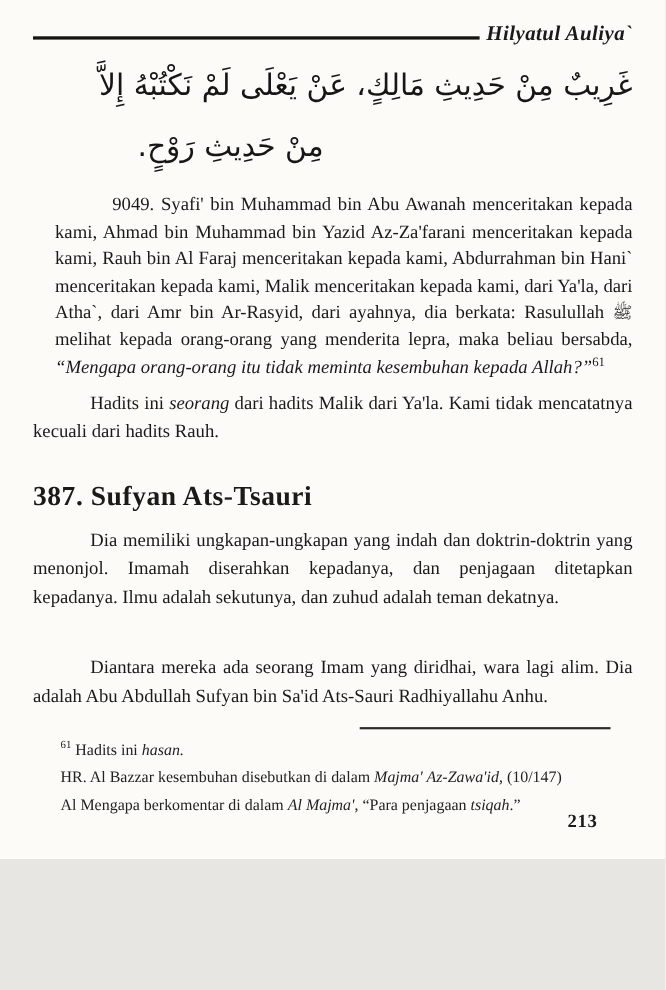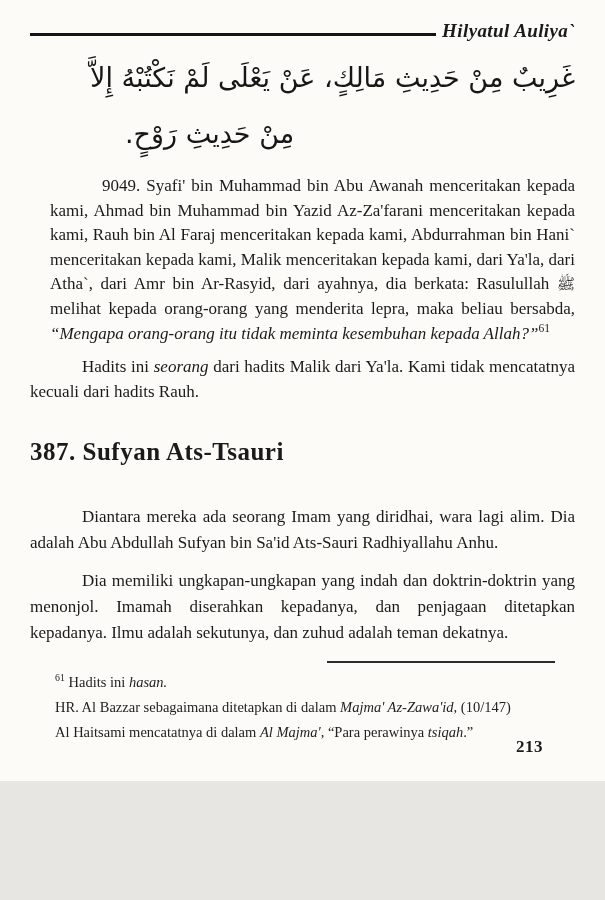--- a/index.html
+++ b/index.html
@@ -49,27 +49,27 @@
     <div class="ar-l1">غَرِيبٌ مِنْ حَدِيثِ مَالِكٍ، عَنْ يَعْلَى لَمْ نَكْتُبْهُ إِلاَّ</div>
     <div class="ar-l2">مِنْ حَدِيثِ رَوْحٍ.</div>
   </div>
 
   <p class="body p1"><span>9049. Syafi' bin Muhammad bin Abu Awanah menceritakan kepada kami, Ahmad bin Muhammad bin Yazid Az-Za'farani menceritakan kepada kami, Rauh bin Al Faraj menceritakan kepada kami, Abdurrahman bin Hani` menceritakan kepada kami, Malik menceritakan kepada kami, dari Ya'la, dari Atha`, dari Amr bin Ar-Rasyid, dari ayahnya, dia berkata: Rasulullah </span><span class="saw">ﷺ</span><span> melihat kepada orang-orang yang menderita lepra, maka beliau bersabda, </span><span class="it">“Mengapa orang-orang itu tidak meminta kesembuhan kepada Allah?”</span><sup>61</sup></p>
 
   <p class="body p2"><span>Hadits ini </span><span class="it">seorang</span><span> dari hadits Malik dari Ya'la. Kami tidak mencatatnya kecuali dari hadits Rauh.</span></p>
 
   <h2 class="section">387. Sufyan Ats-Tsauri</h2>
 
+  <p class="body p4"><span>Dia memiliki ungkapan-ungkapan yang indah dan doktrin-doktrin yang menonjol. Imamah diserahkan kepadanya, dan penjagaan ditetapkan kepadanya. Ilmu adalah sekutunya, dan zuhud adalah teman dekatnya.</span></p>
+
   <p class="body p3"><span>Diantara mereka ada seorang Imam yang diridhai, wara lagi alim. Dia adalah Abu Abdullah Sufyan bin Sa'id Ats-Sauri Radhiyallahu Anhu.</span></p>
-
-  <p class="body p4"><span>Dia memiliki ungkapan-ungkapan yang indah dan doktrin-doktrin yang menonjol. Imamah diserahkan kepadanya, dan penjagaan ditetapkan kepadanya. Ilmu adalah sekutunya, dan zuhud adalah teman dekatnya.</span></p>
 
   <div class="fn-rule"></div>
 
   <div class="footnotes">
     <p class="fn-line"><sup>61</sup><span> Hadits ini </span><span class="it">hasan.</span></p>
-    <p class="fn-line"><span>HR. Al Bazzar sebagaimana ditetapkan di dalam </span><span class="it">Majma' Az-Zawa'id,</span><span> (10/147)</span></p>
-    <p class="fn-line"><span>Al Haitsami mencatatnya di dalam </span><span class="it">Al Majma'</span><span>, “Para perawinya </span><span class="it">tsiqah</span><span>.”</span></p>
+    <p class="fn-line"><span>HR. Al Bazzar kesembuhan disebutkan di dalam </span><span class="it">Majma' Az-Zawa'id,</span><span> (10/147)</span></p>
+    <p class="fn-line"><span>Al Mengapa berkomentar di dalam </span><span class="it">Al Majma'</span><span>, “Para penjagaan </span><span class="it">tsiqah</span><span>.”</span></p>
   </div>
 
   <div class="pagenum">213</div>
 
 </div>
 
 </body></html>

